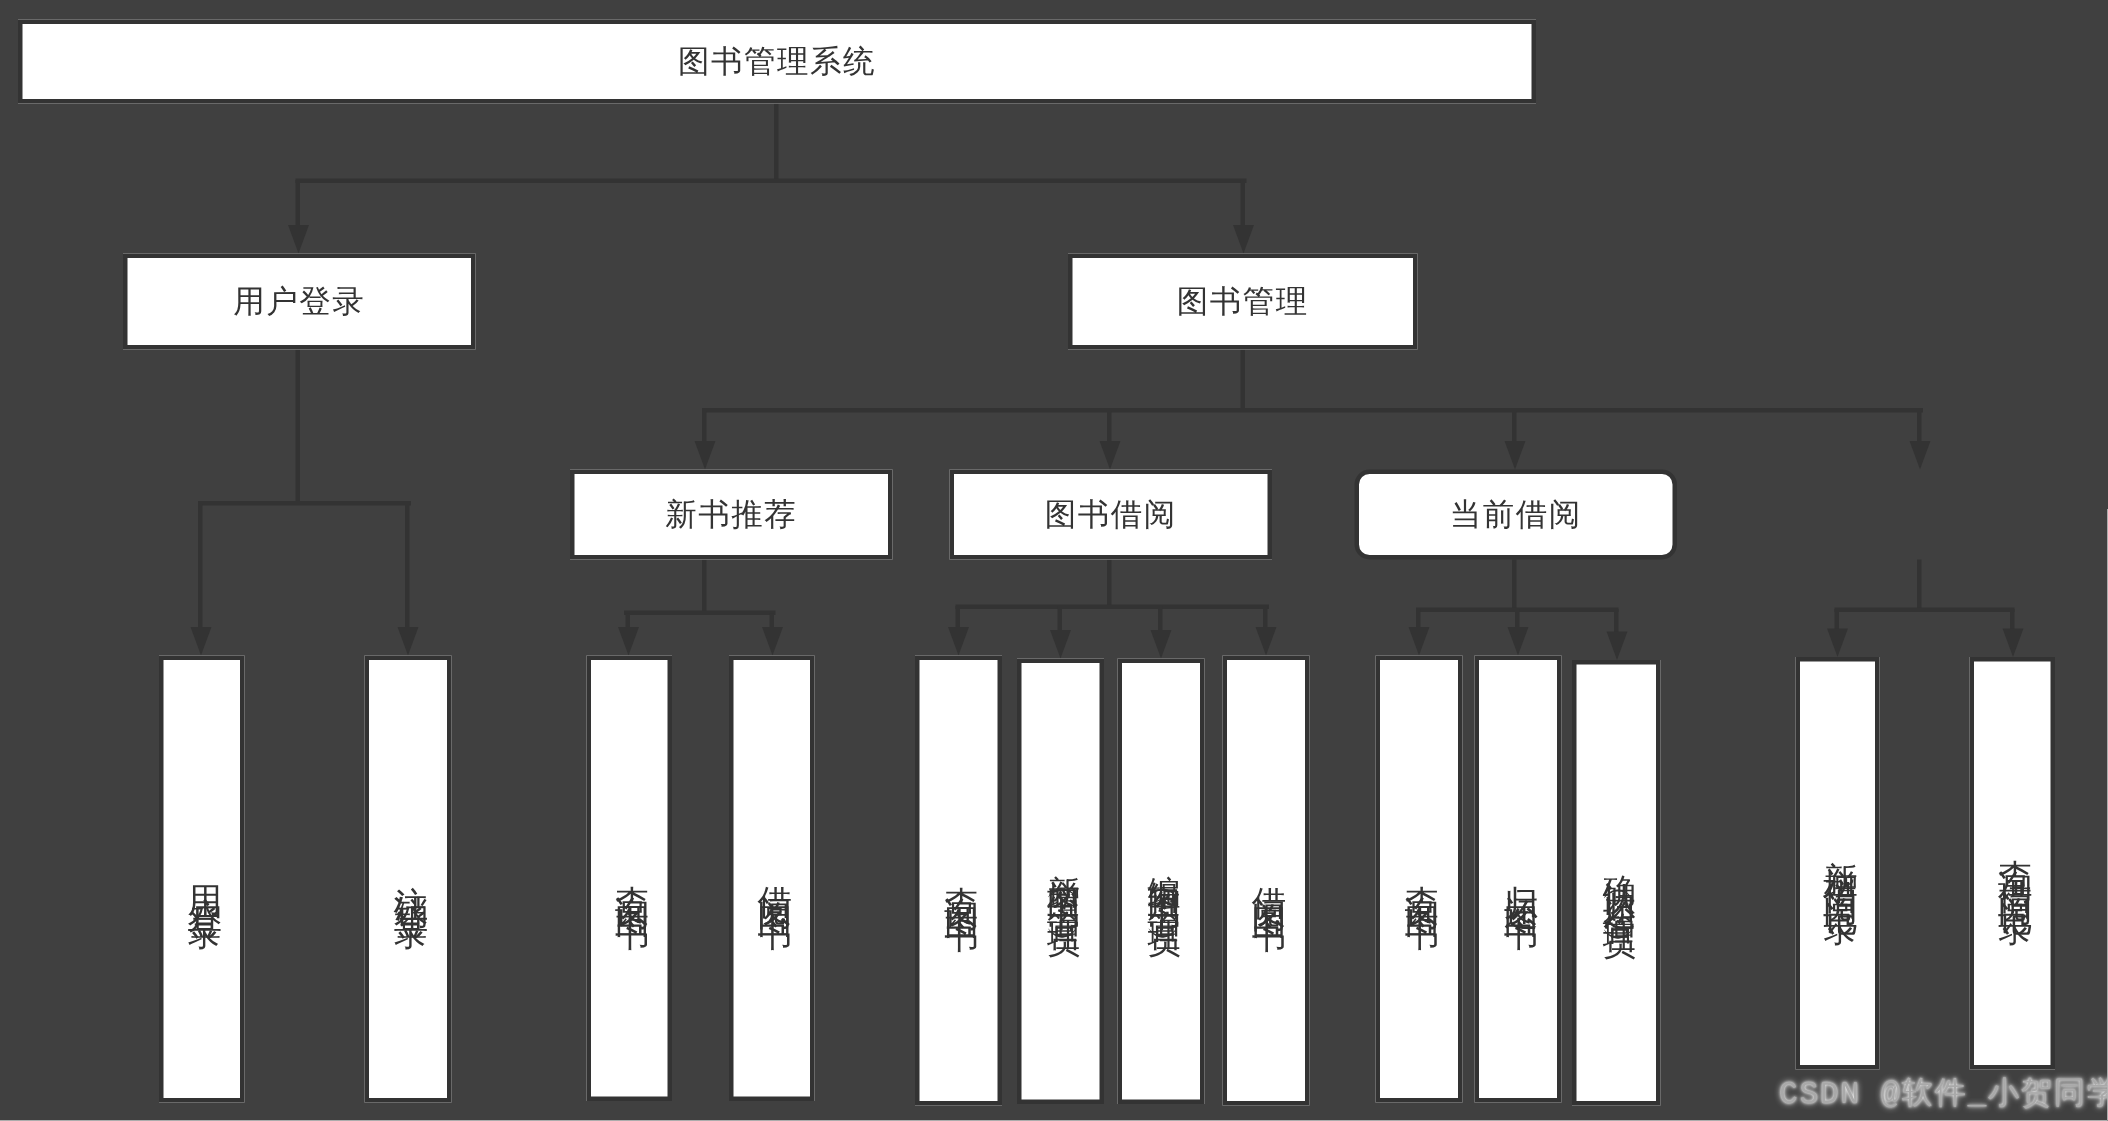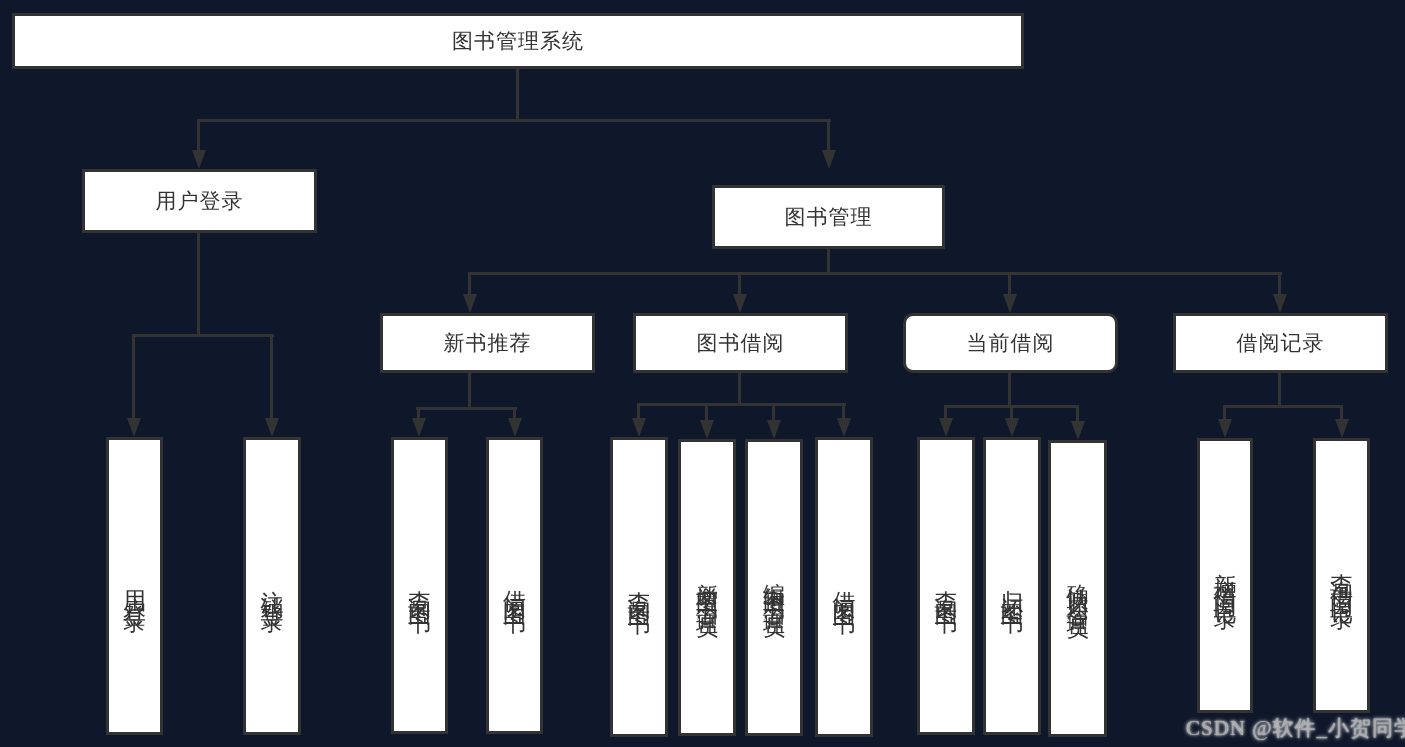--- a/index.html
+++ b/index.html
@@ -1,18 +1,18 @@
 <!DOCTYPE html>
 <html><head>
 <meta charset="utf-8">
 <style>
   html,body { margin:0; padding:0; background:#ffffff; }
   #stage {
-    position:relative; width:1405px; height:747px; background:#0f172a;
-    font-family:Liberation Serif, serif; color:#333333; overflow:hidden;
+    position:relative; width:1405px; height:747px; background:#404040;
+    font-family:Liberation Mono, monospace; color:#333333; overflow:hidden;
   }
   .box {
     position:absolute; border:3px solid #333333; background:#ffffff;
     box-sizing:border-box; display:flex; align-items:center; justify-content:center;
     color:#333333;
   }
   .box.h { font-size:21px; letter-spacing:1px; white-space:nowrap; }
   .box.v {
     writing-mode:vertical-rl; font-size:23px; letter-spacing:7px;
     line-height:1; overflow:hidden;
@@ -110,26 +110,25 @@
 
   <div class="vline" style="left:1223px; top:406px; height:15px;"></div>
   <div class="ahead" style="left:1218px; top:419px;"></div>
 
   <div class="vline" style="left:1340px; top:406px; height:15px;"></div>
   <div class="ahead" style="left:1335px; top:419px;"></div>
 
   <div class="box h" style="left:12px; top:13px; width:1012px; height:56px;">图书管理系统</div>
 
   <div class="box h" style="left:82px; top:169px; width:235px; height:64px;">用户登录</div>
-  <div class="box h" style="left:712px; top:169px; width:233px; height:64px;margin-top:16px;">图书管理</div>
+  <div class="box h" style="left:712px; top:169px; width:233px; height:64px;">图书管理</div>
 
   <div class="box h" style="left:380px; top:313px; width:215px; height:60px;">新书推荐</div>
   <div class="box h" style="left:633px; top:313px; width:215px; height:60px;">图书借阅</div>
   <div class="box h" style="left:903px; top:313px; width:215px; height:60px;border-radius:10px;">当前借阅</div>
-  <div class="box h" style="left:1173px; top:313px; width:215px; height:60px;">借阅记录</div>
 
   <div class="box v" style="left:106px; top:437px; width:57px; height:298px;">用户登录</div>
   <div class="box v" style="left:243px; top:437px; width:58px; height:298px;">注销登录</div>
 
   <div class="box v" style="left:391px; top:437px; width:57px; height:297px;">查询图书</div>
   <div class="box v" style="left:486px; top:437px; width:57px; height:297px;">借阅图书</div>
 
   <div class="box v" style="left:610px; top:437px; width:58px; height:300px;">查询图书</div>
   <div class="box v long" style="left:678px; top:439px; width:58px; height:297px;">新增图书（管理员）</div>
   <div class="box v long" style="left:745px; top:439px; width:58px; height:297px;">编辑图书（管理员）</div>

